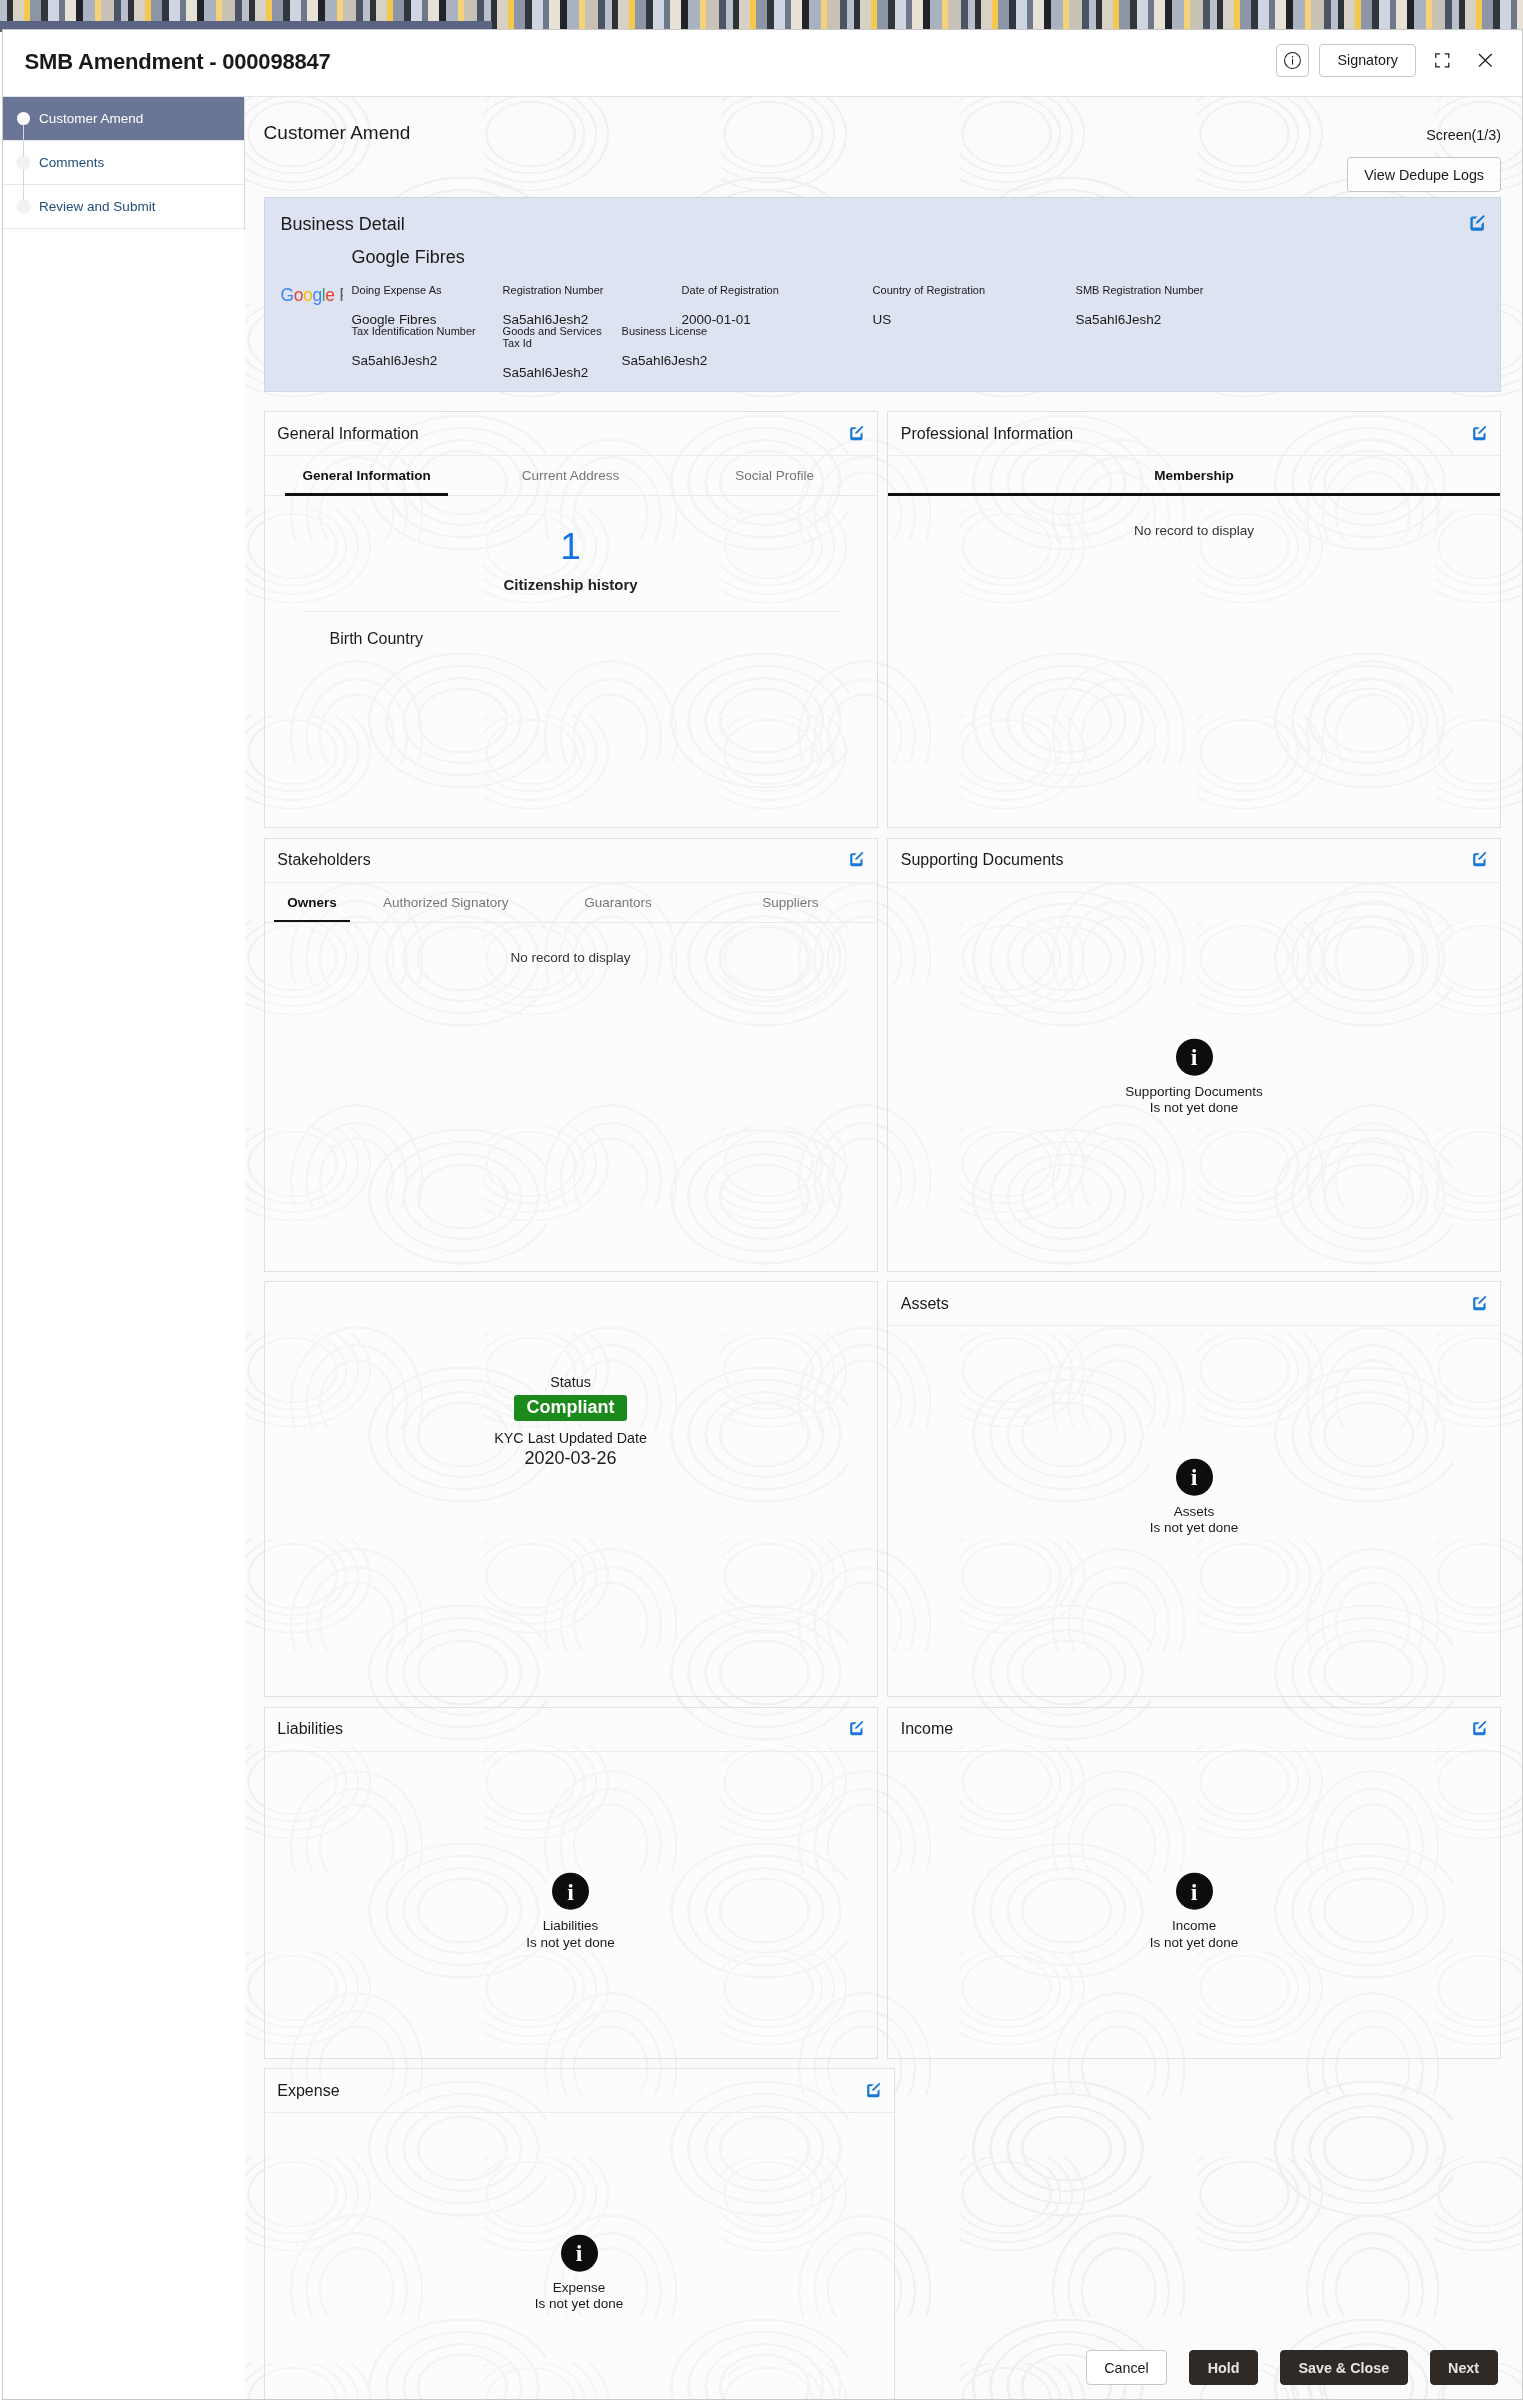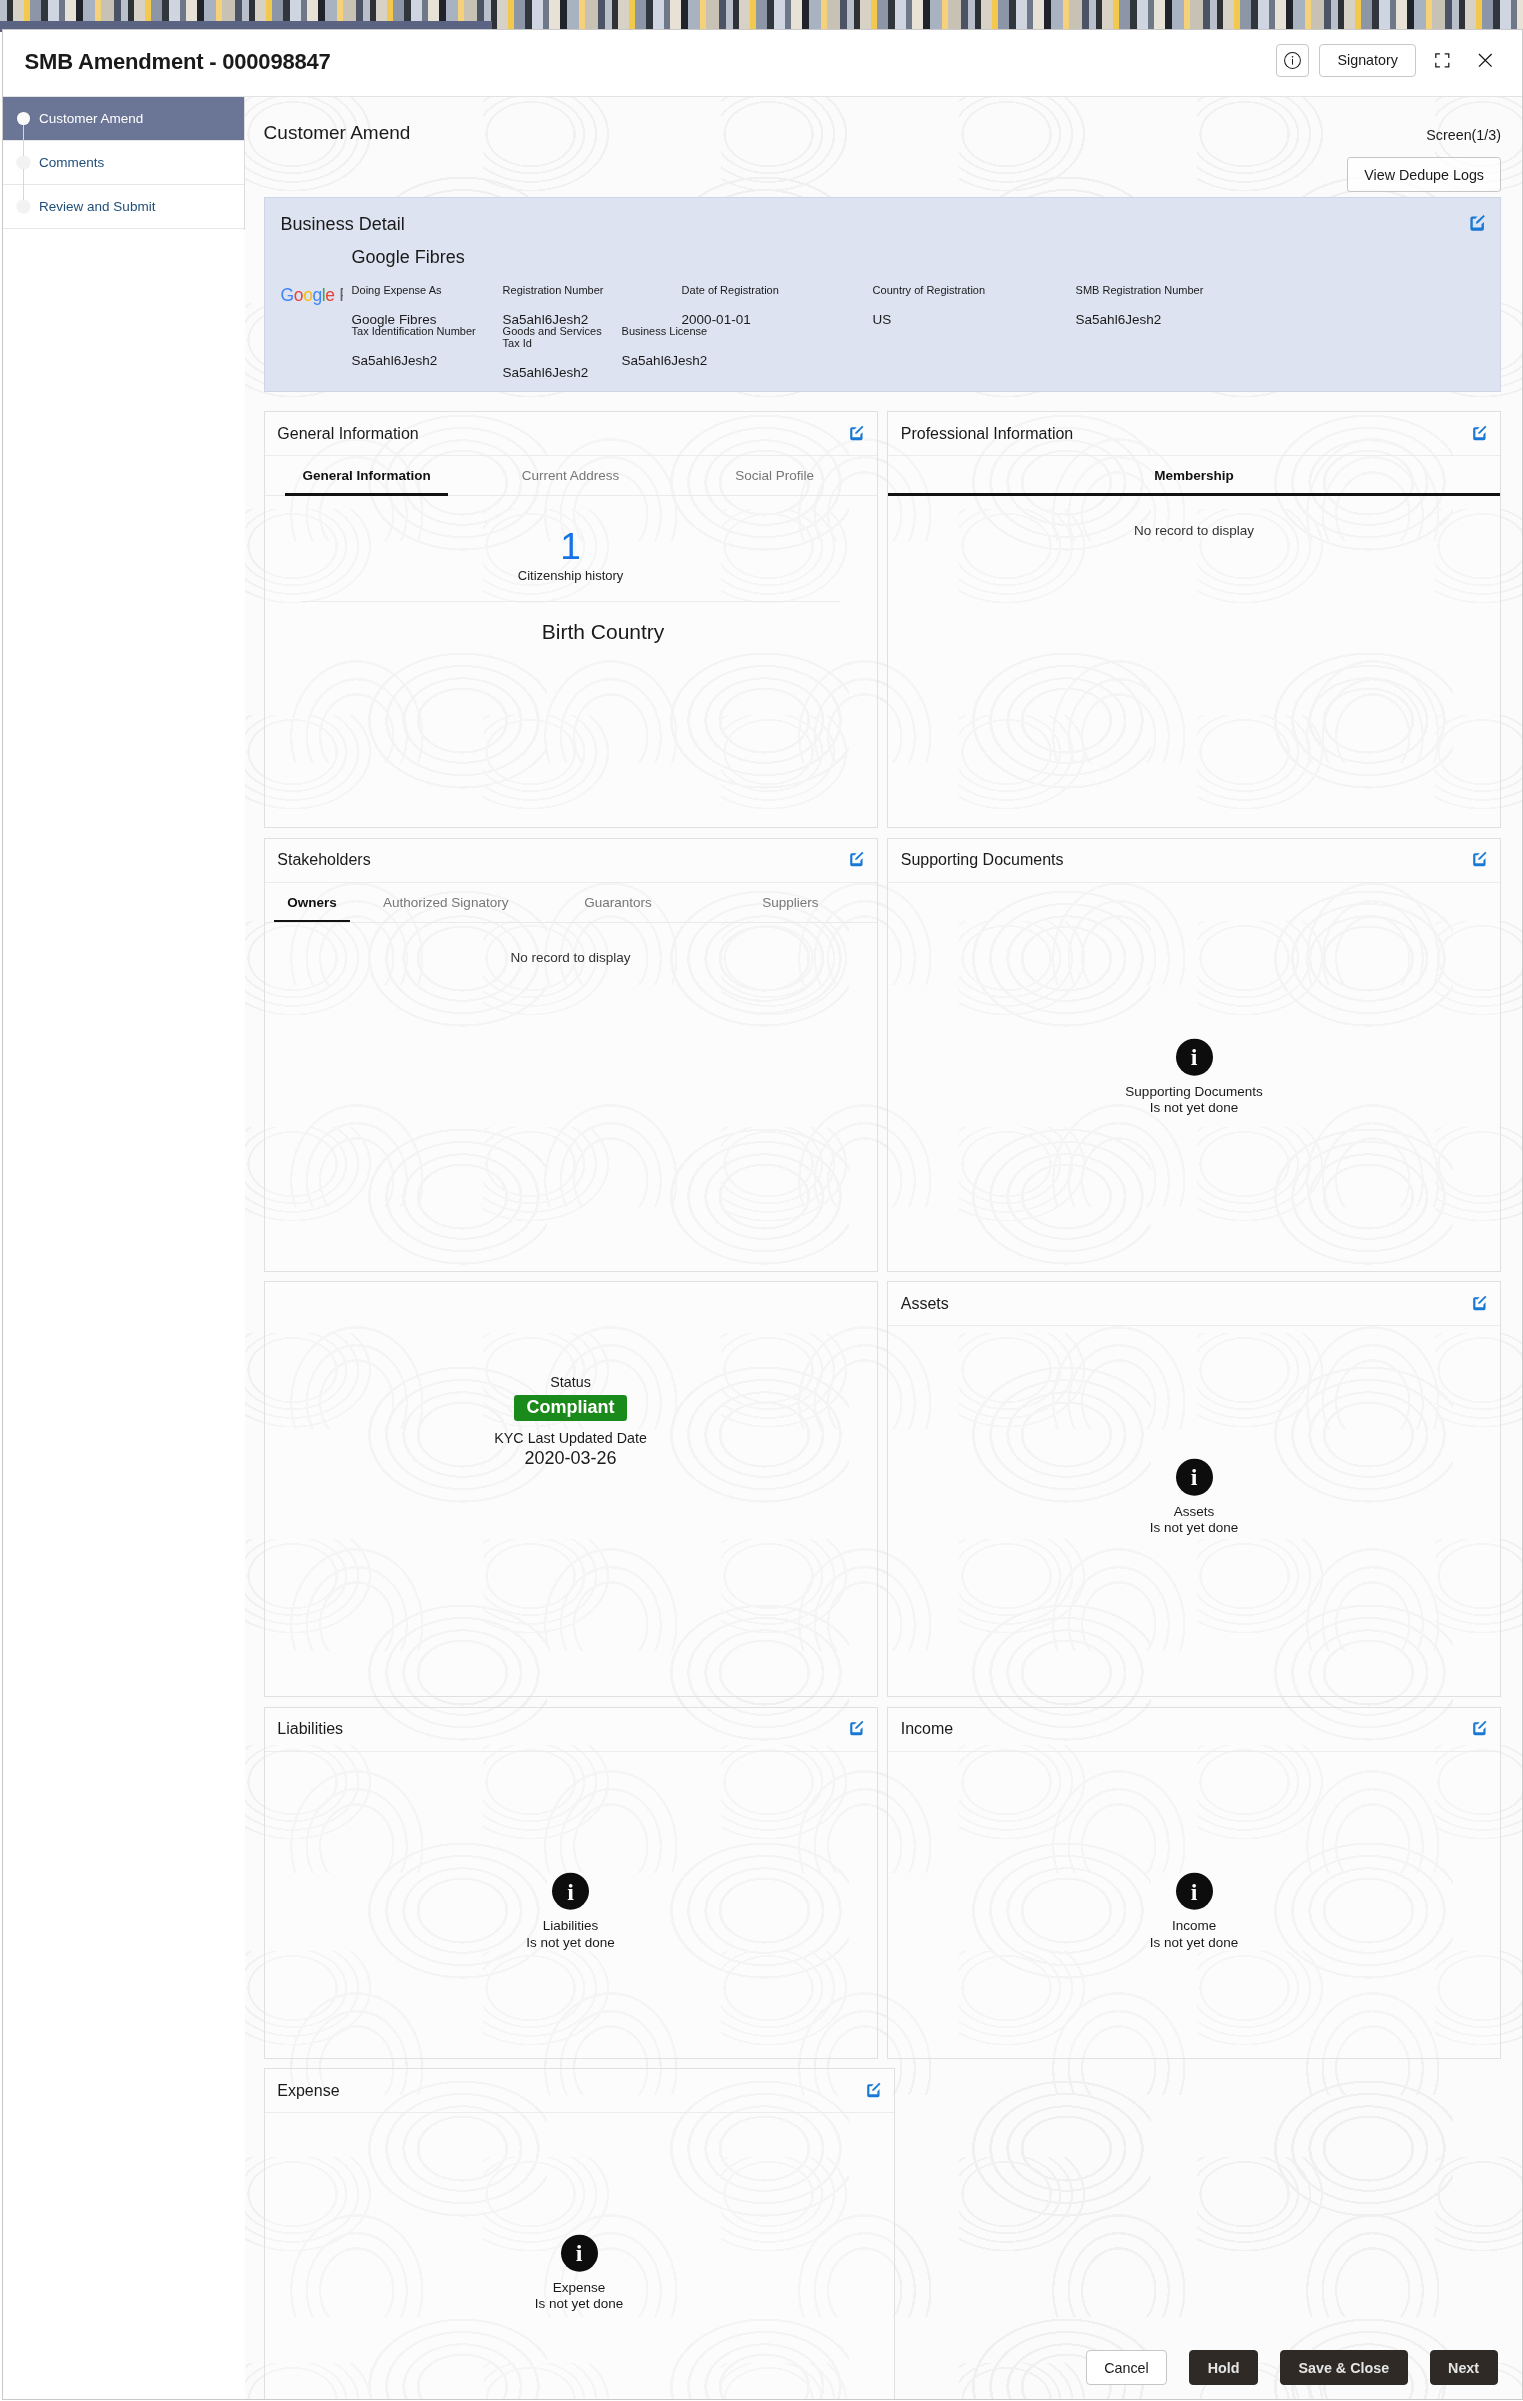--- a/index.html
+++ b/index.html
@@ -189,23 +189,23 @@
   }
   .tabs.single .tab.active::after { left: 0; right: 0; height: 3.2px; }
 
   .empty-note {
     text-align: center; font-size: 13.5px; color: #333; padding-top: 27px;
   }
 
   
   .kpi-wrap { text-align: center; padding-top: 32px; }
   .kpi-number { font-size: 37px; color: #1673e6; line-height: 1; }
-  .kpi-label { font-size: 13px; color: #222; margin-top: 3px; }
+  .kpi-label { font-size: 15px; color: #222; margin-top: 11px; font-weight: bold; }
   .kpi-divider { height: 0.8px; background: #ececec; margin: 17.5px 37px 0 37px; }
-  .kpi-sub { font-size: 21px; color: #1a1a1a; margin-top: 19px; text-align: center; padding-left: 65px; }
+  .kpi-sub { font-size: 16px; color: #1a1a1a; margin-top: 19px; text-align: left; padding-left: 65px; }
 
   
   .notdone {
     position: absolute; left: 0; right: 0; top: 50%;
     transform: translateY(-50%); text-align: center;
   }
   .info-badge {
     width: 37px; height: 37px; border-radius: 50%; background: #0d0d0d;
     display: inline-flex; align-items: center; justify-content: center;
     color: #fff; font-size: 24px; font-weight: bold;

